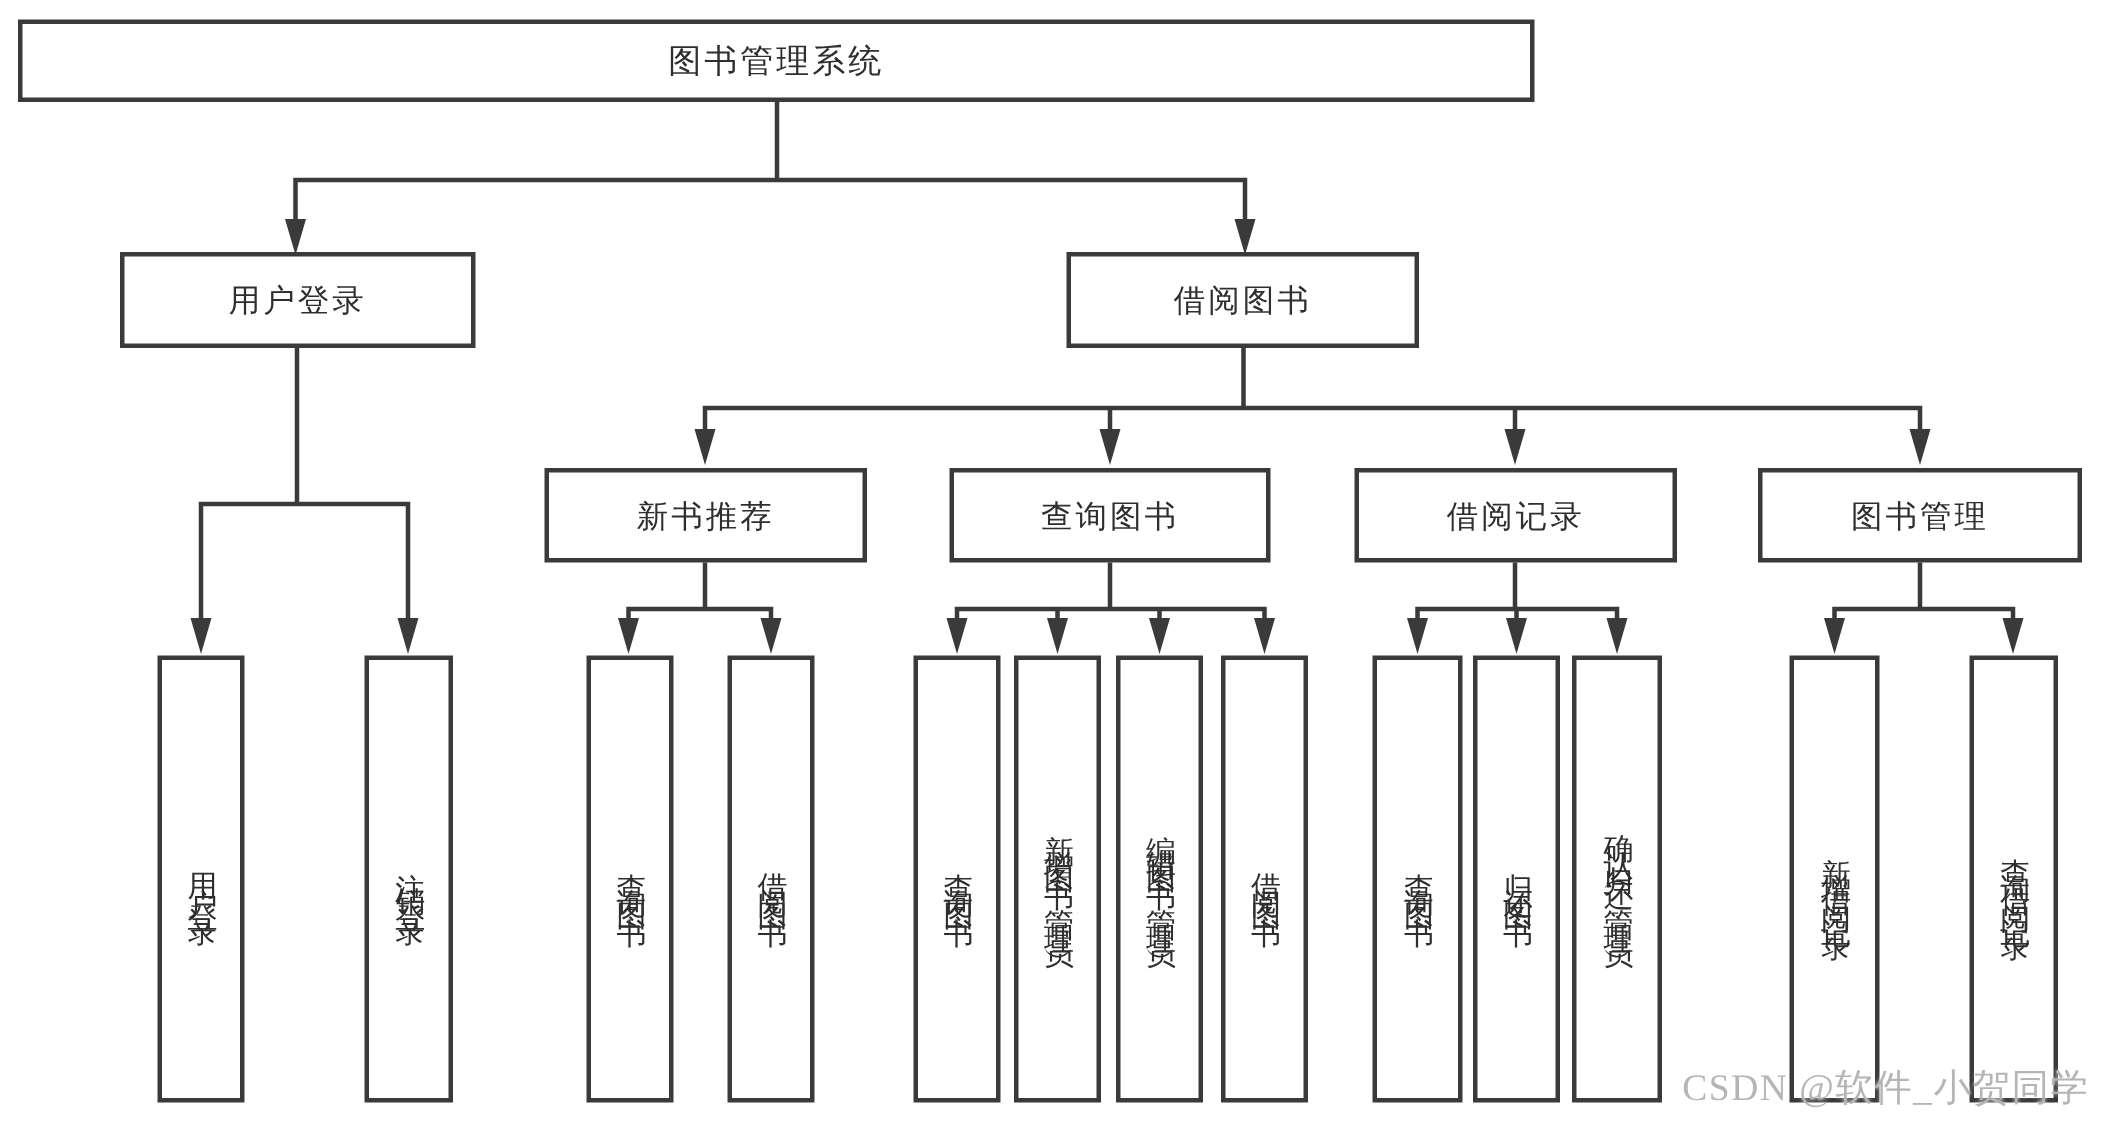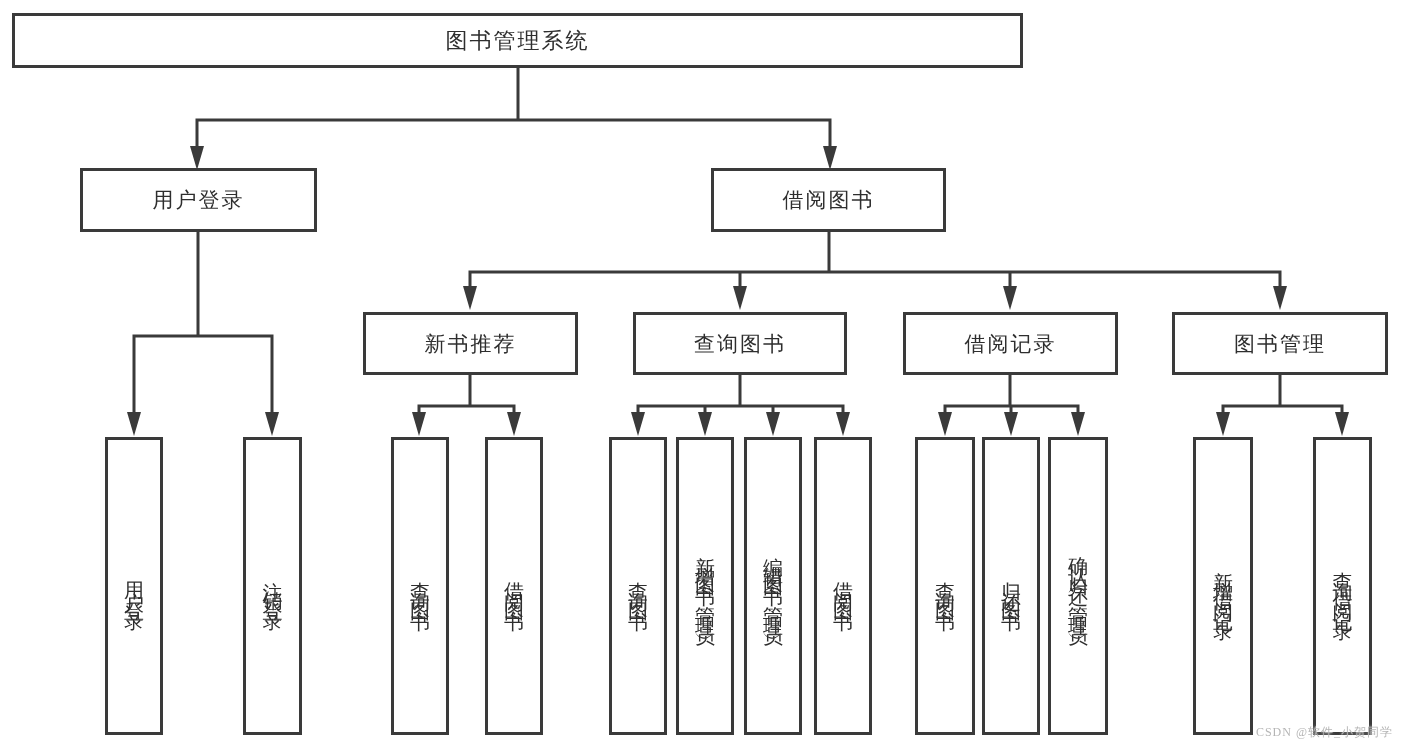--- a/index.html
+++ b/index.html
@@ -32,21 +32,21 @@
     writing-mode:vertical-rl;
     text-orientation:mixed;
     letter-spacing:10px;
     line-height:1.05;
     font-size:20px;
     white-space:nowrap;
   }
   .watermark{
     position:absolute;
     right:12px;bottom:6px;
-    font-size:12px;
+    font-size:25px;
     color:var(--wm);
     letter-spacing:1px;
     z-index:5;
     text-shadow:0 0 3px rgba(255,255,255,.9);
     white-space:nowrap;
   }
 </style>
 </head>
 <body>
 

